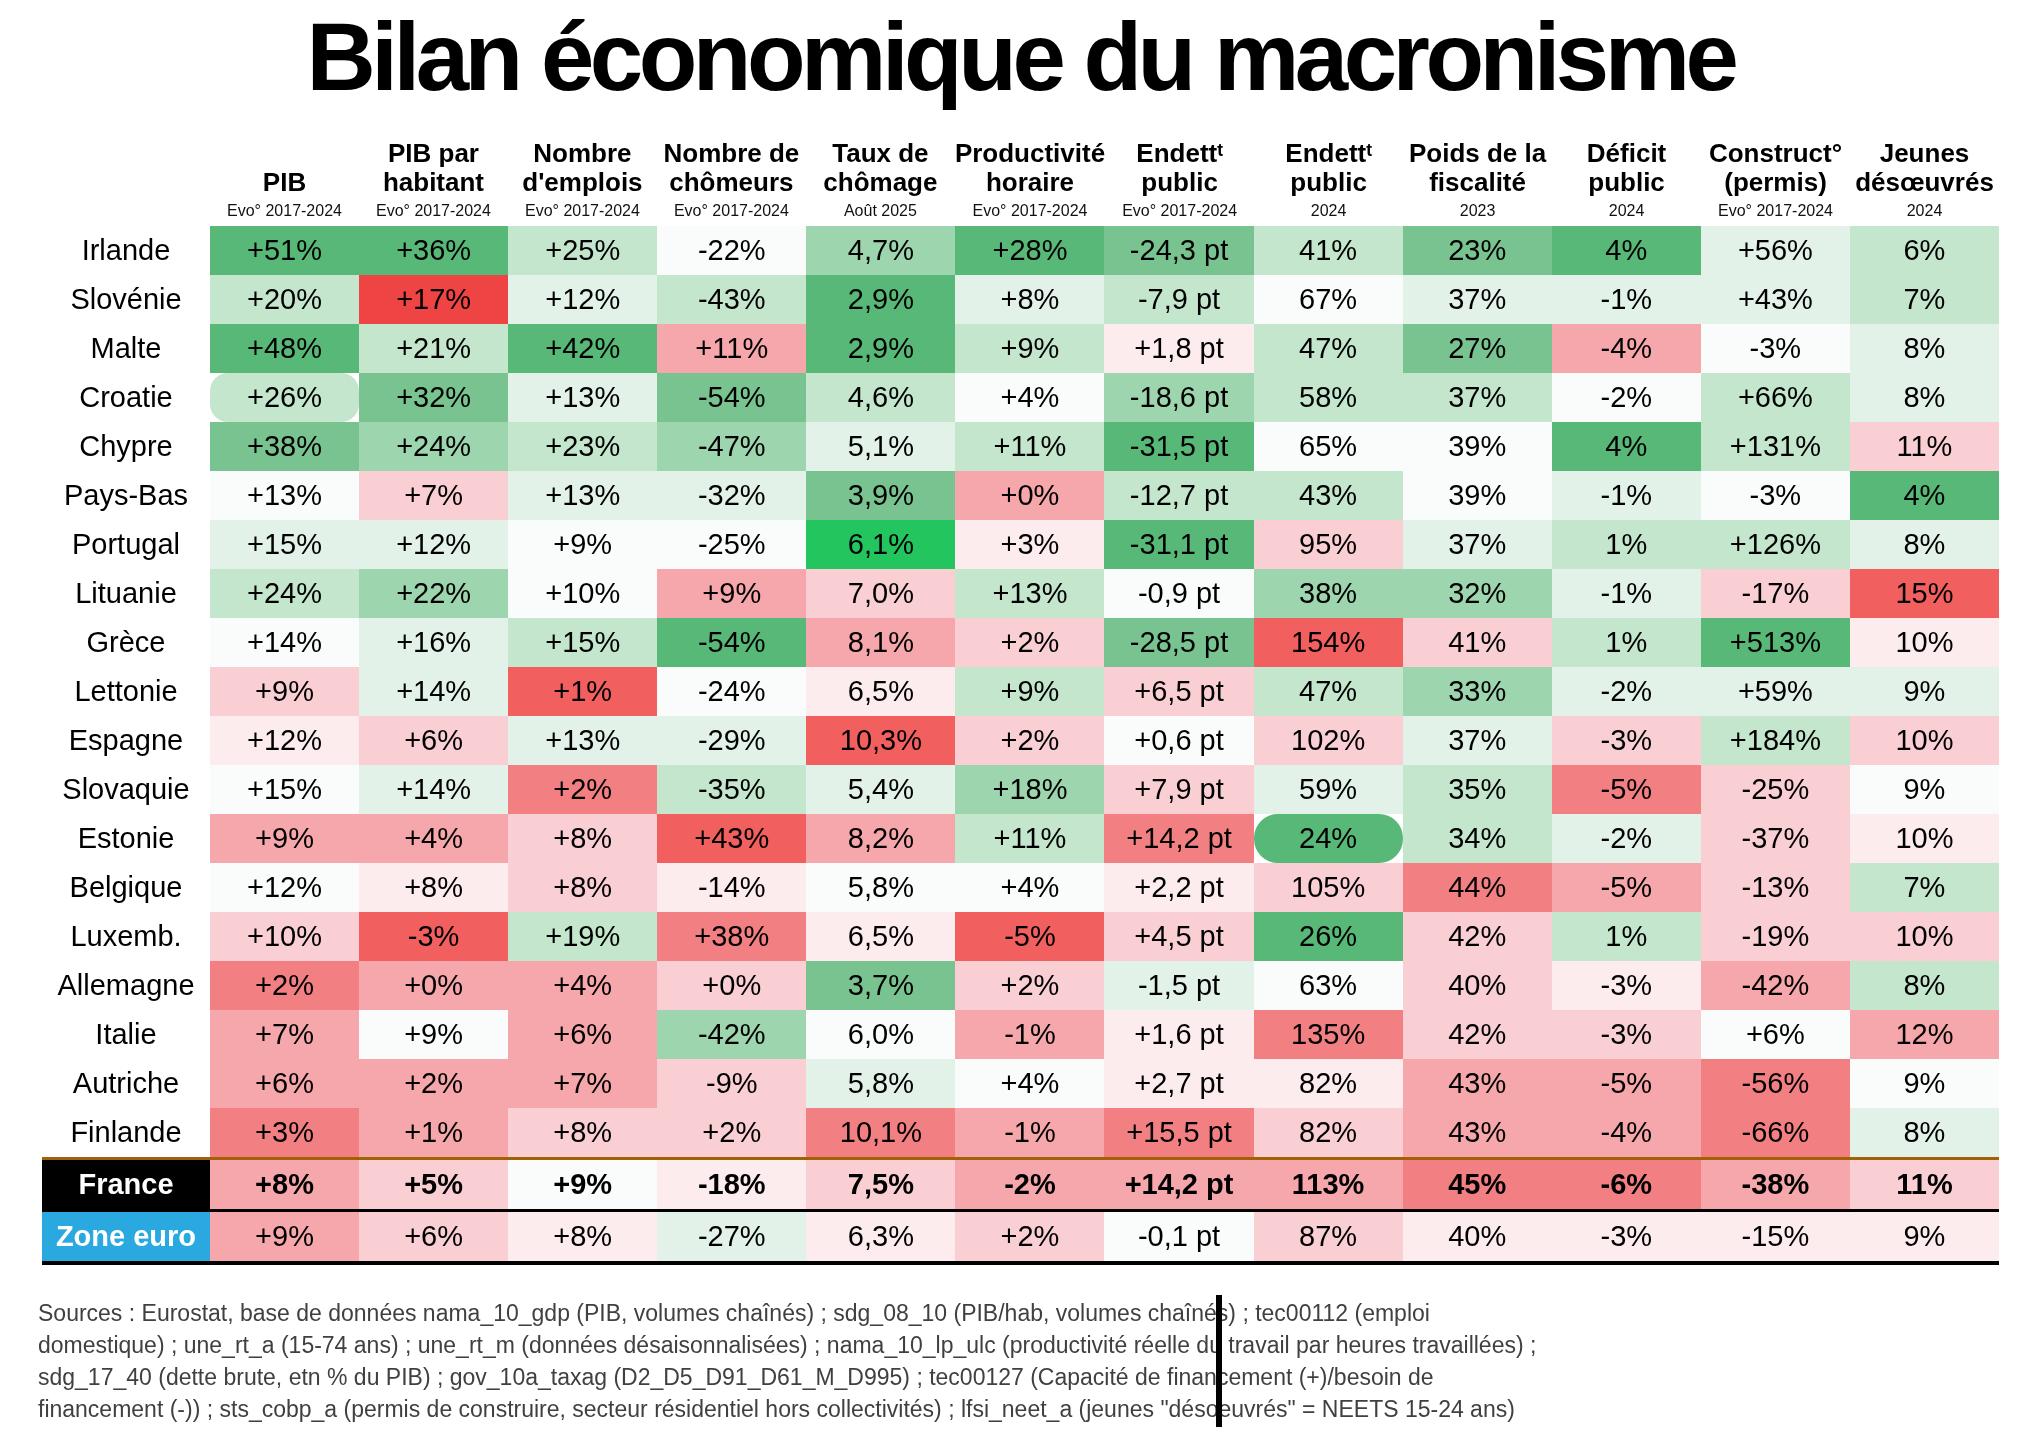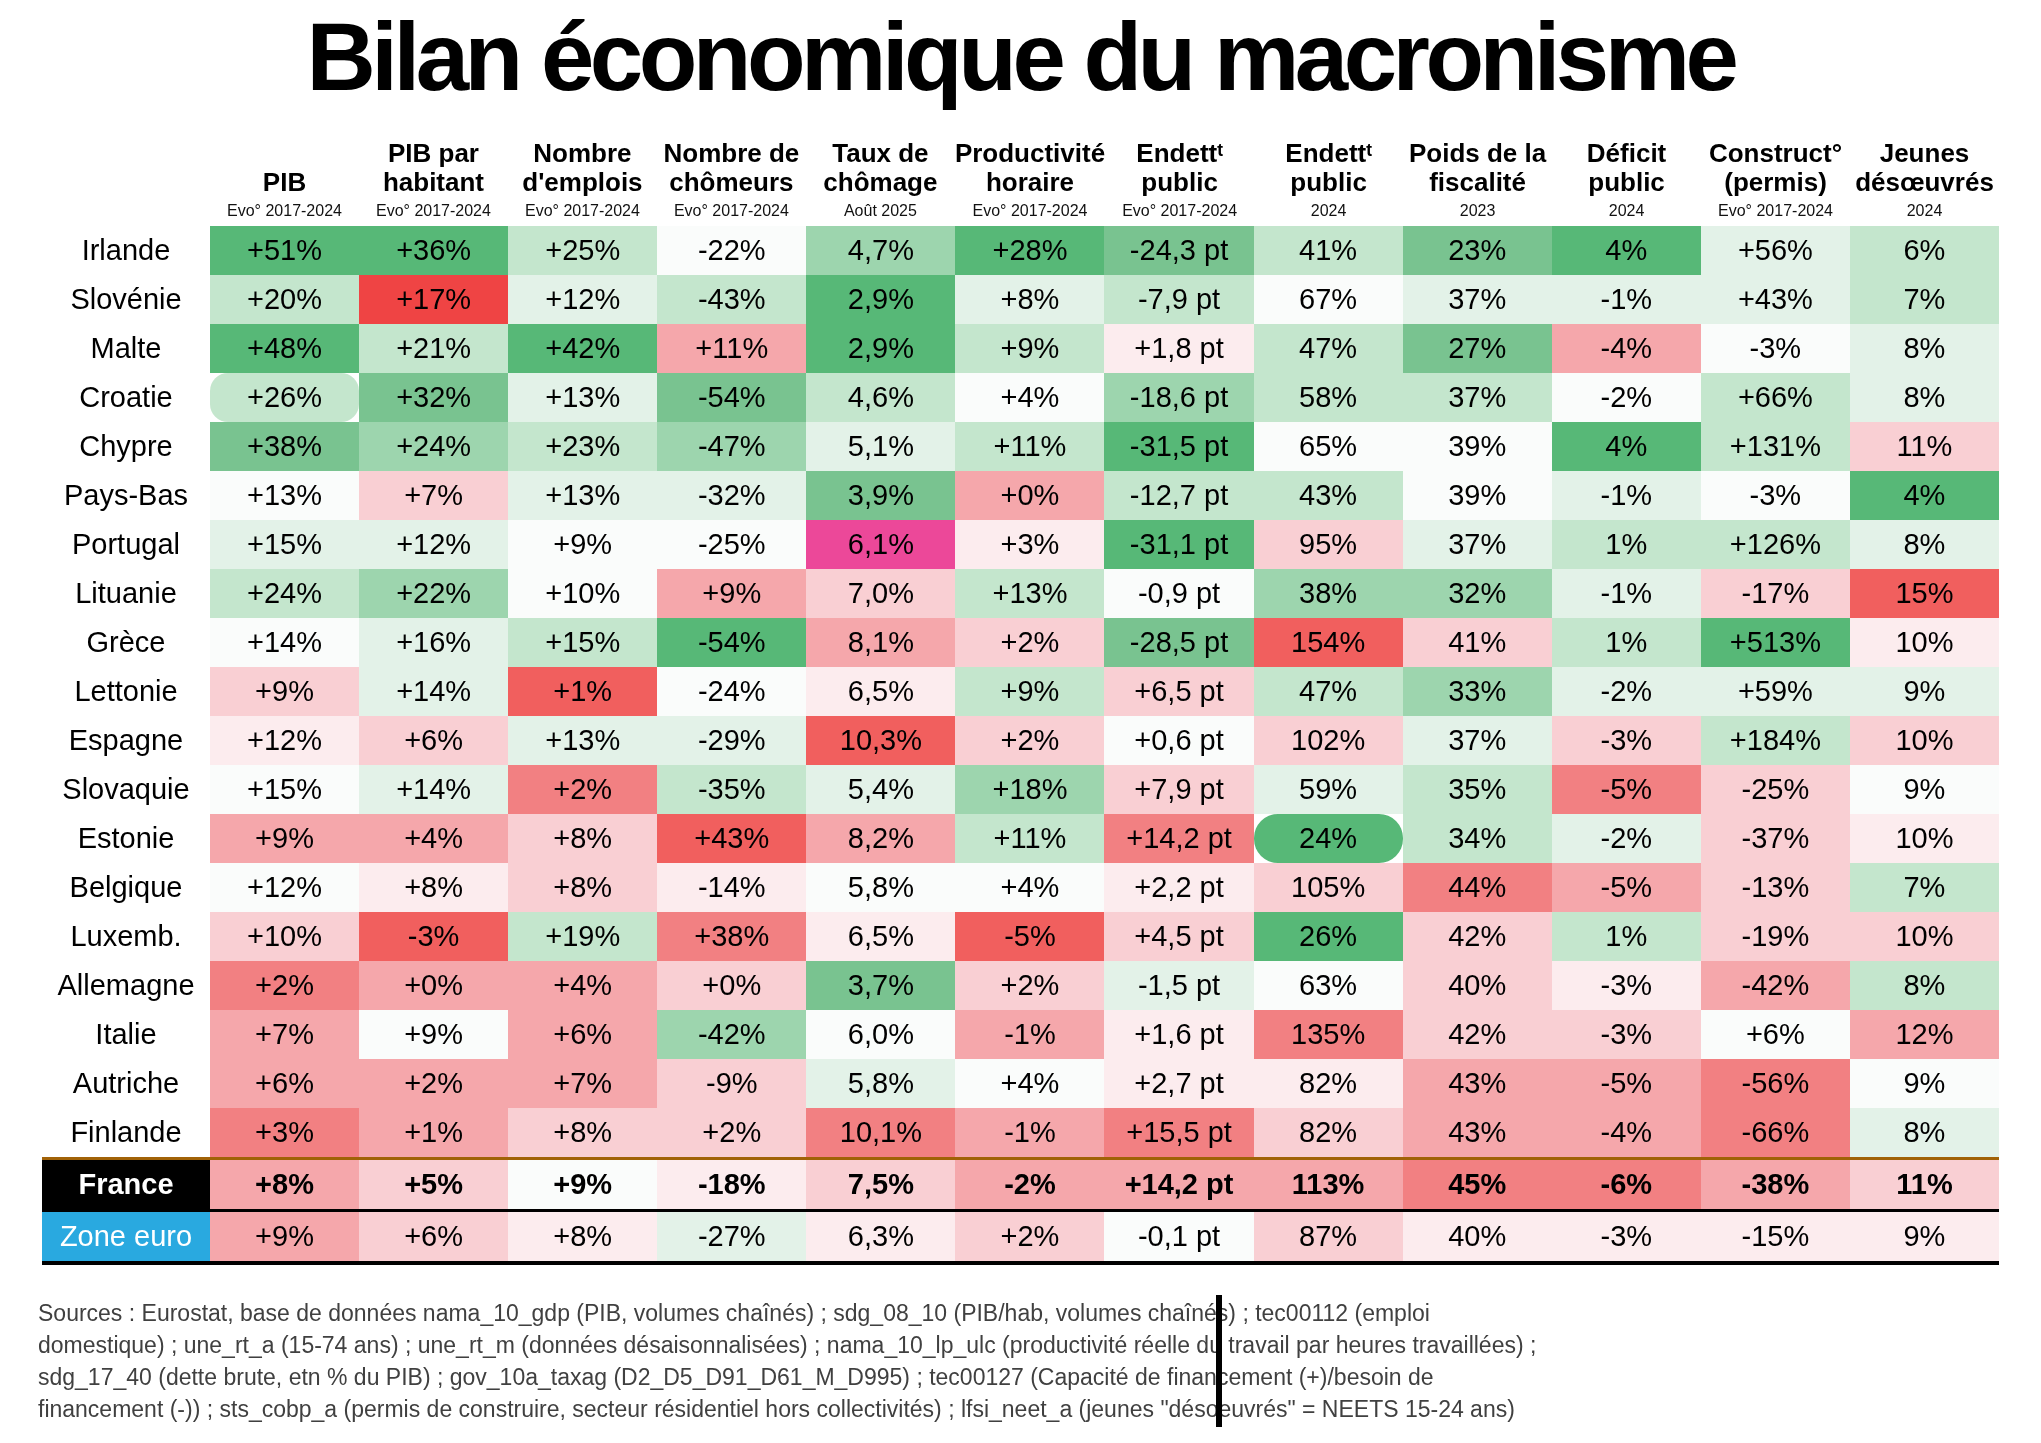--- a/index.html
+++ b/index.html
@@ -23,21 +23,21 @@
     font-size:29px;line-height:1;height:100%;box-sizing:border-box;
   }
   .cell{
     display:flex;align-items:center;justify-content:center;
     font-size:29px;line-height:1;height:100%;box-sizing:border-box;
   }
   .row-france{border-top:3px solid #a16207;border-bottom:3px solid #000;}
   .row-france .cell{font-weight:700;}
   .row-france .rlabel{font-weight:700;color:#fff;}
   .row-euro{border-bottom:4px solid #000;}
-  .row-euro .rlabel{font-weight:400;color:#fff;}
+  .row-euro .rlabel{font-weight:700;color:#fff;}
   .footer{margin:30px 42px 0 38px;display:flex;align-items:center;}
   .sources{width:1150px;font-size:23px;line-height:1.40;color:#404040;}
   .src-line{white-space:nowrap;}
   .vdivider{width:6px;height:132px;background:#000;margin:0 34px 0 28px;flex:none;}
   .handle{font-size:46px;font-weight:700;letter-spacing:-1px;white-space:nowrap;}
 </style>
 </head>
 <body>
 
 <div class="page">
@@ -196,21 +196,21 @@
           <div class="cell" style="background: rgb(227, 242, 232);">-1%</div>
           <div class="cell" style="background: rgb(250, 252, 251);">-3%</div>
           <div class="cell" style="background: rgb(87, 184, 119);">4%</div>
         </div>
         <div class="grid-row data-row">
           <div class="rlabel">Portugal</div>
           <div class="cell" style="background: rgb(227, 242, 232);">+15%</div>
           <div class="cell" style="background: rgb(227, 242, 232);">+12%</div>
           <div class="cell" style="background: rgb(250, 252, 251);">+9%</div>
           <div class="cell" style="background: rgb(250, 252, 251);">-25%</div>
-          <div class="cell" style="background: #ec4899;">6,1%</div>
+          <div class="cell" style="background: #22c55e;">6,1%</div>
           <div class="cell" style="background: rgb(252, 236, 238);">+3%</div>
           <div class="cell" style="background: rgb(87, 184, 119);">-31,1 pt</div>
           <div class="cell" style="background: rgb(249, 207, 211);">95%</div>
           <div class="cell" style="background: rgb(227, 242, 232);">37%</div>
           <div class="cell" style="background: rgb(196, 230, 205);">1%</div>
           <div class="cell" style="background: rgb(196, 230, 205);">+126%</div>
           <div class="cell" style="background: rgb(227, 242, 232);">8%</div>
         </div>
         <div class="grid-row data-row">
           <div class="rlabel">Lituanie</div>

